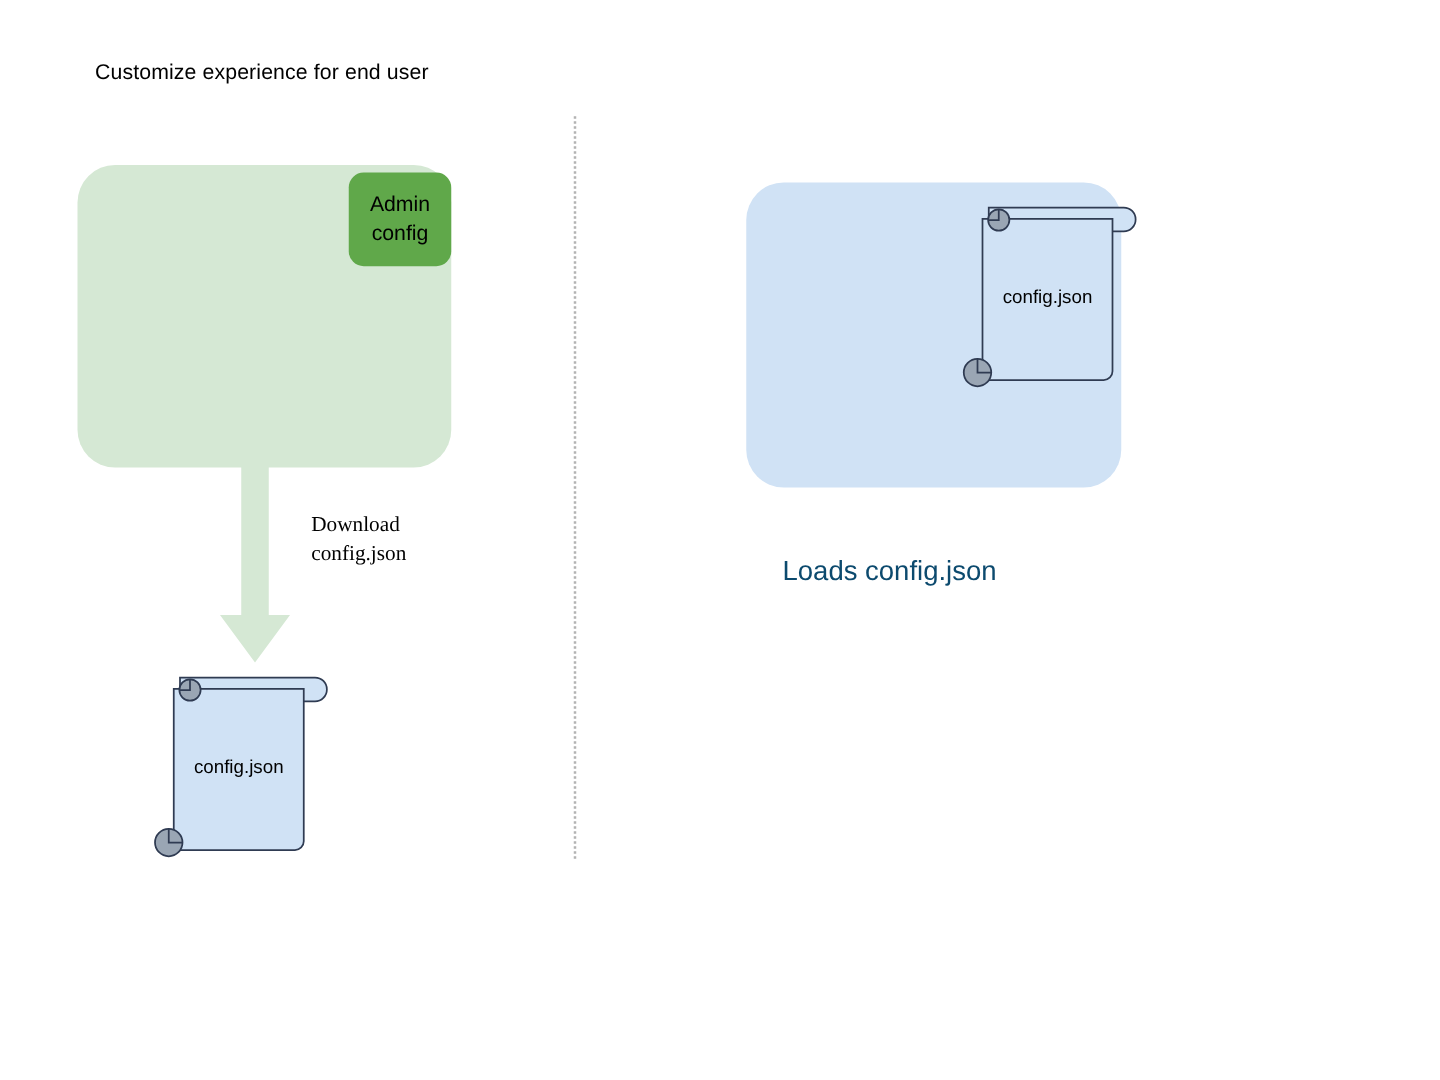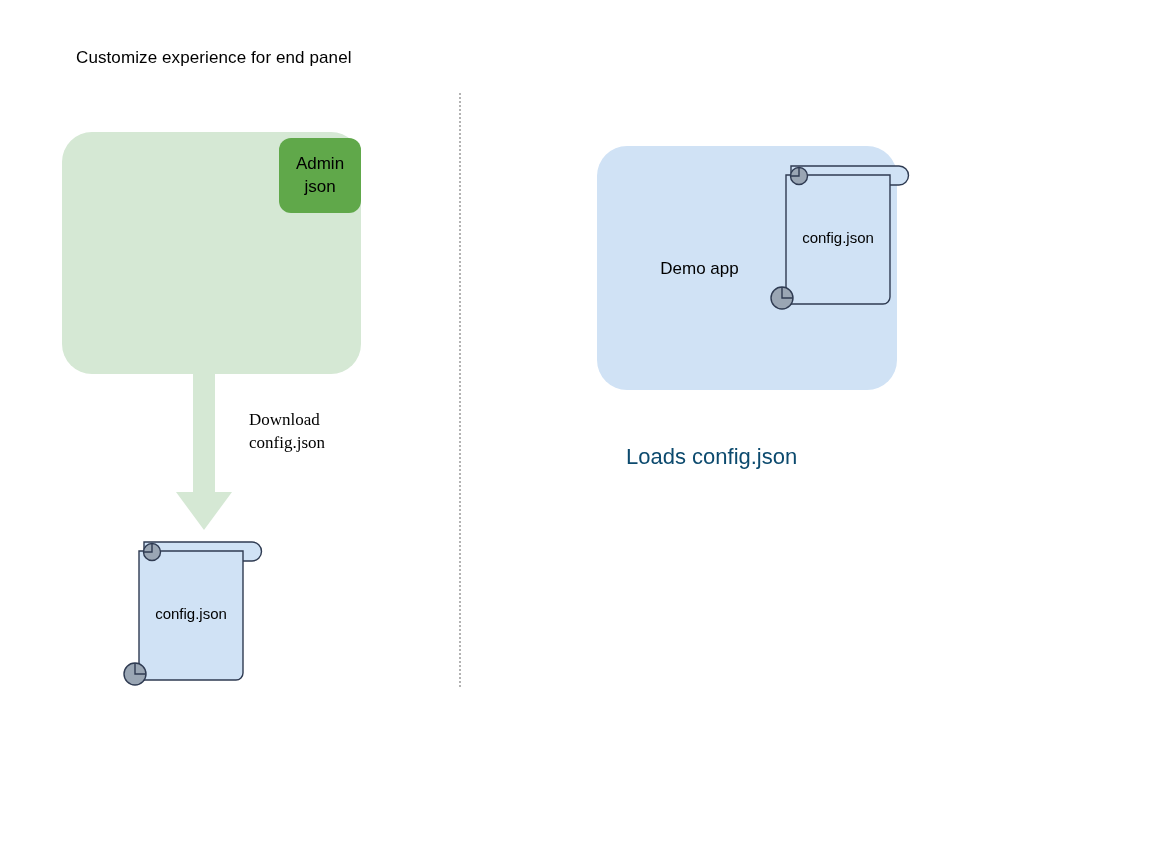--- a/index.html
+++ b/index.html
@@ -88,29 +88,29 @@
     font-size: 22px;
     color: #0c4a6e;
     white-space: nowrap;
   }
 </style>
 </head>
 <body>
 
 <div id="canvas">
 
-  <div class="abs section-title" style="left:76px; top:48px;">Customize experience for end panel</div>
+  <div class="abs section-title" style="left:76px; top:48px;">Customize experience for end user</div>
 
   <div class="abs app-box app-box-green" style="left:62px; top:132px; width:299px; height:242px;"></div>
 
 
   <div class="abs admin-panel" style="left:279px; top:138px; width:82px; height:75px;">
     <div>
       <div>Admin</div>
-      <div>json</div>
+      <div>config</div>
     </div>
   </div>
 
   <div class="abs arrow-wrap" style="left:172px; top:372px; width:72px; height:160px;">
     <svg width="72" height="160" viewBox="0 0 72 160">
       <path d="M 21 0 L 43 0 L 43 120 L 60 120 L 32 158 L 4 120 L 21 120 Z" fill="#d5e8d4"></path>
     </svg>
   </div>
 
   <div class="abs arrow-label" style="left:249px; top:409px;">
@@ -132,21 +132,20 @@
       <path d="M 34 18.5 L 34 27 L 25.5 27" fill="none" stroke="#2f3b52" stroke-width="1.4"></path>
     </svg>
     <div class="abs scroll-text" style="left:21px; top:80px; width:104px;">config.json</div>
   </div>
 
   <div class="abs divider" style="left:459px; top:93px; height:594px;"></div>
 
 
   <div class="abs app-box app-box-blue" style="left:597px; top:146px; width:300px; height:244px;"></div>
 
-  <div class="abs app-label" style="left:597px; top:259px; width:205px;">Demo app</div>
 
   <div class="abs scroll-doc" style="left:765px; top:149px; width:150px; height:165px;">
     <svg width="150" height="165" viewBox="0 0 150 165">
       <path d="M 26 17 L 134 17 A 9.5 9.5 0 0 1 134 36 L 26 36 Z" fill="#d0e2f5" stroke="#2f3b52" stroke-width="1.4"></path>
       <path d="M 21 26 L 125 26 L 125 148 A 7 7 0 0 1 118 155 L 21 155 Z" fill="#d0e2f5" stroke="#2f3b52" stroke-width="1.4"></path>
       <circle cx="17" cy="149" r="11" fill="#9aa6b4" stroke="#2f3b52" stroke-width="1.4"></circle>
       <path d="M 17 138 L 17 149 L 28 149" fill="none" stroke="#2f3b52" stroke-width="1.4"></path>
       <circle cx="34" cy="27" r="8.5" fill="#9aa6b4" stroke="#2f3b52" stroke-width="1.4"></circle>
       <path d="M 34 18.5 L 34 27 L 25.5 27" fill="none" stroke="#2f3b52" stroke-width="1.4"></path>
     </svg>

